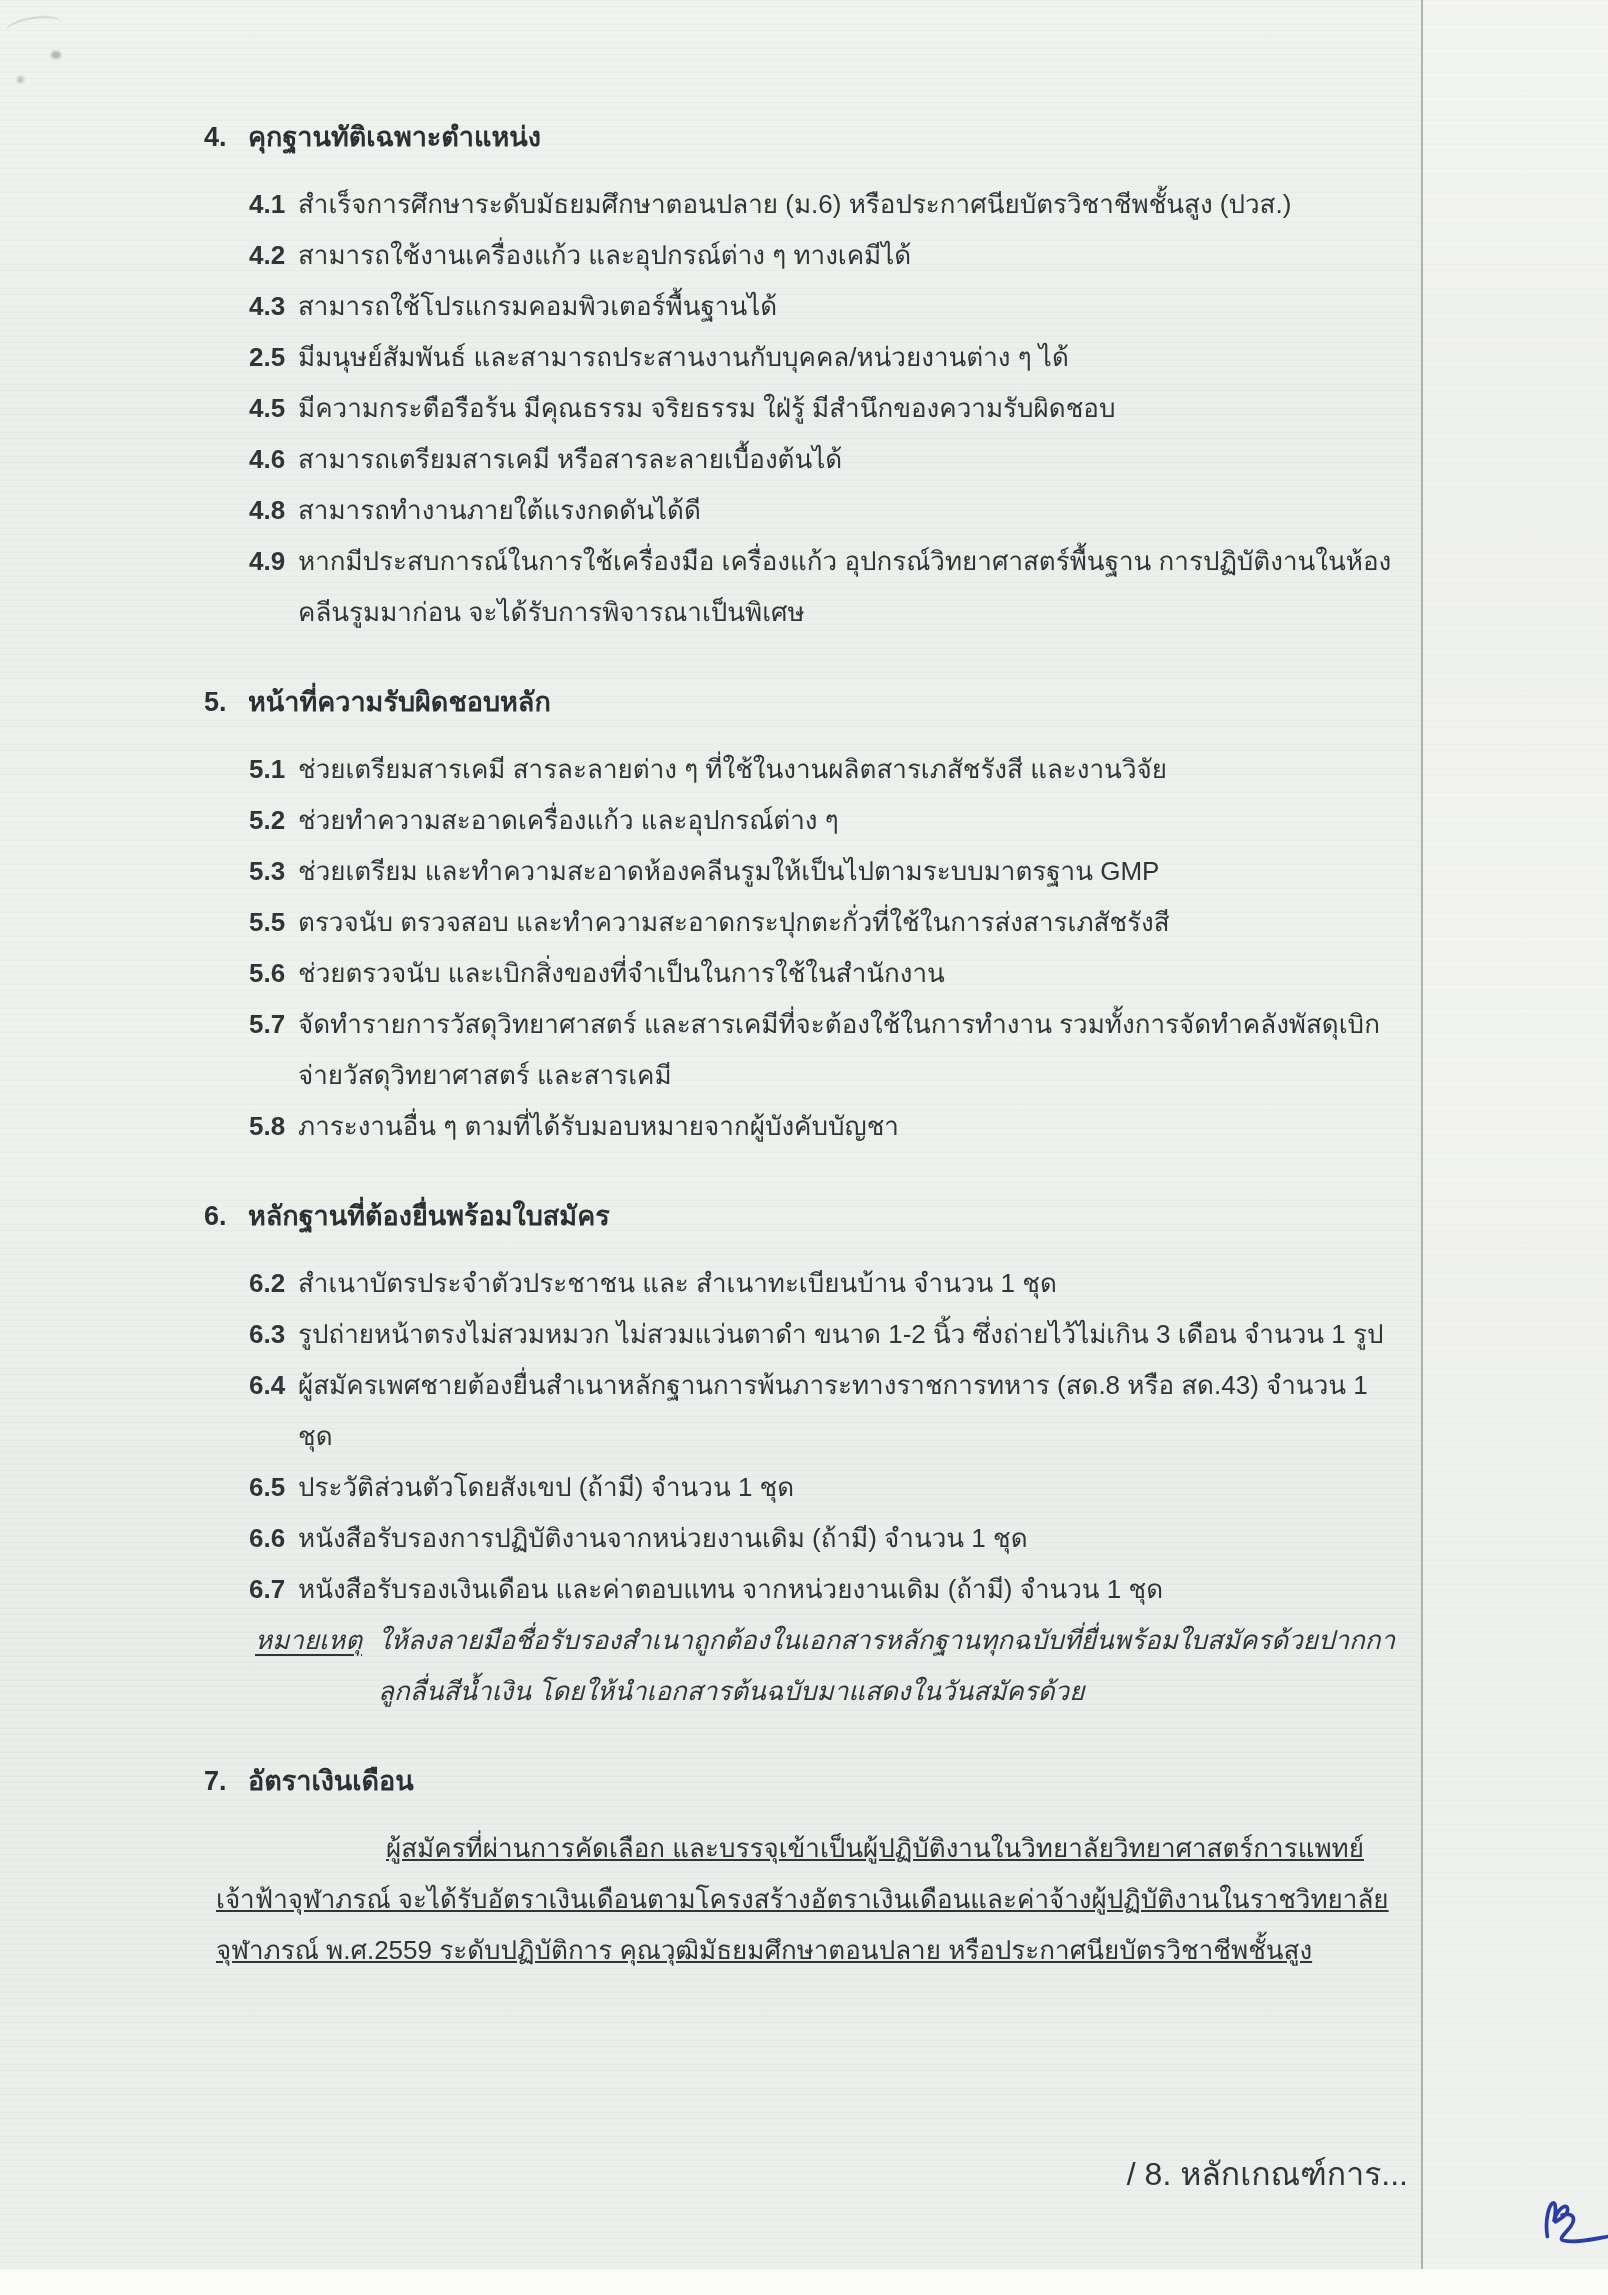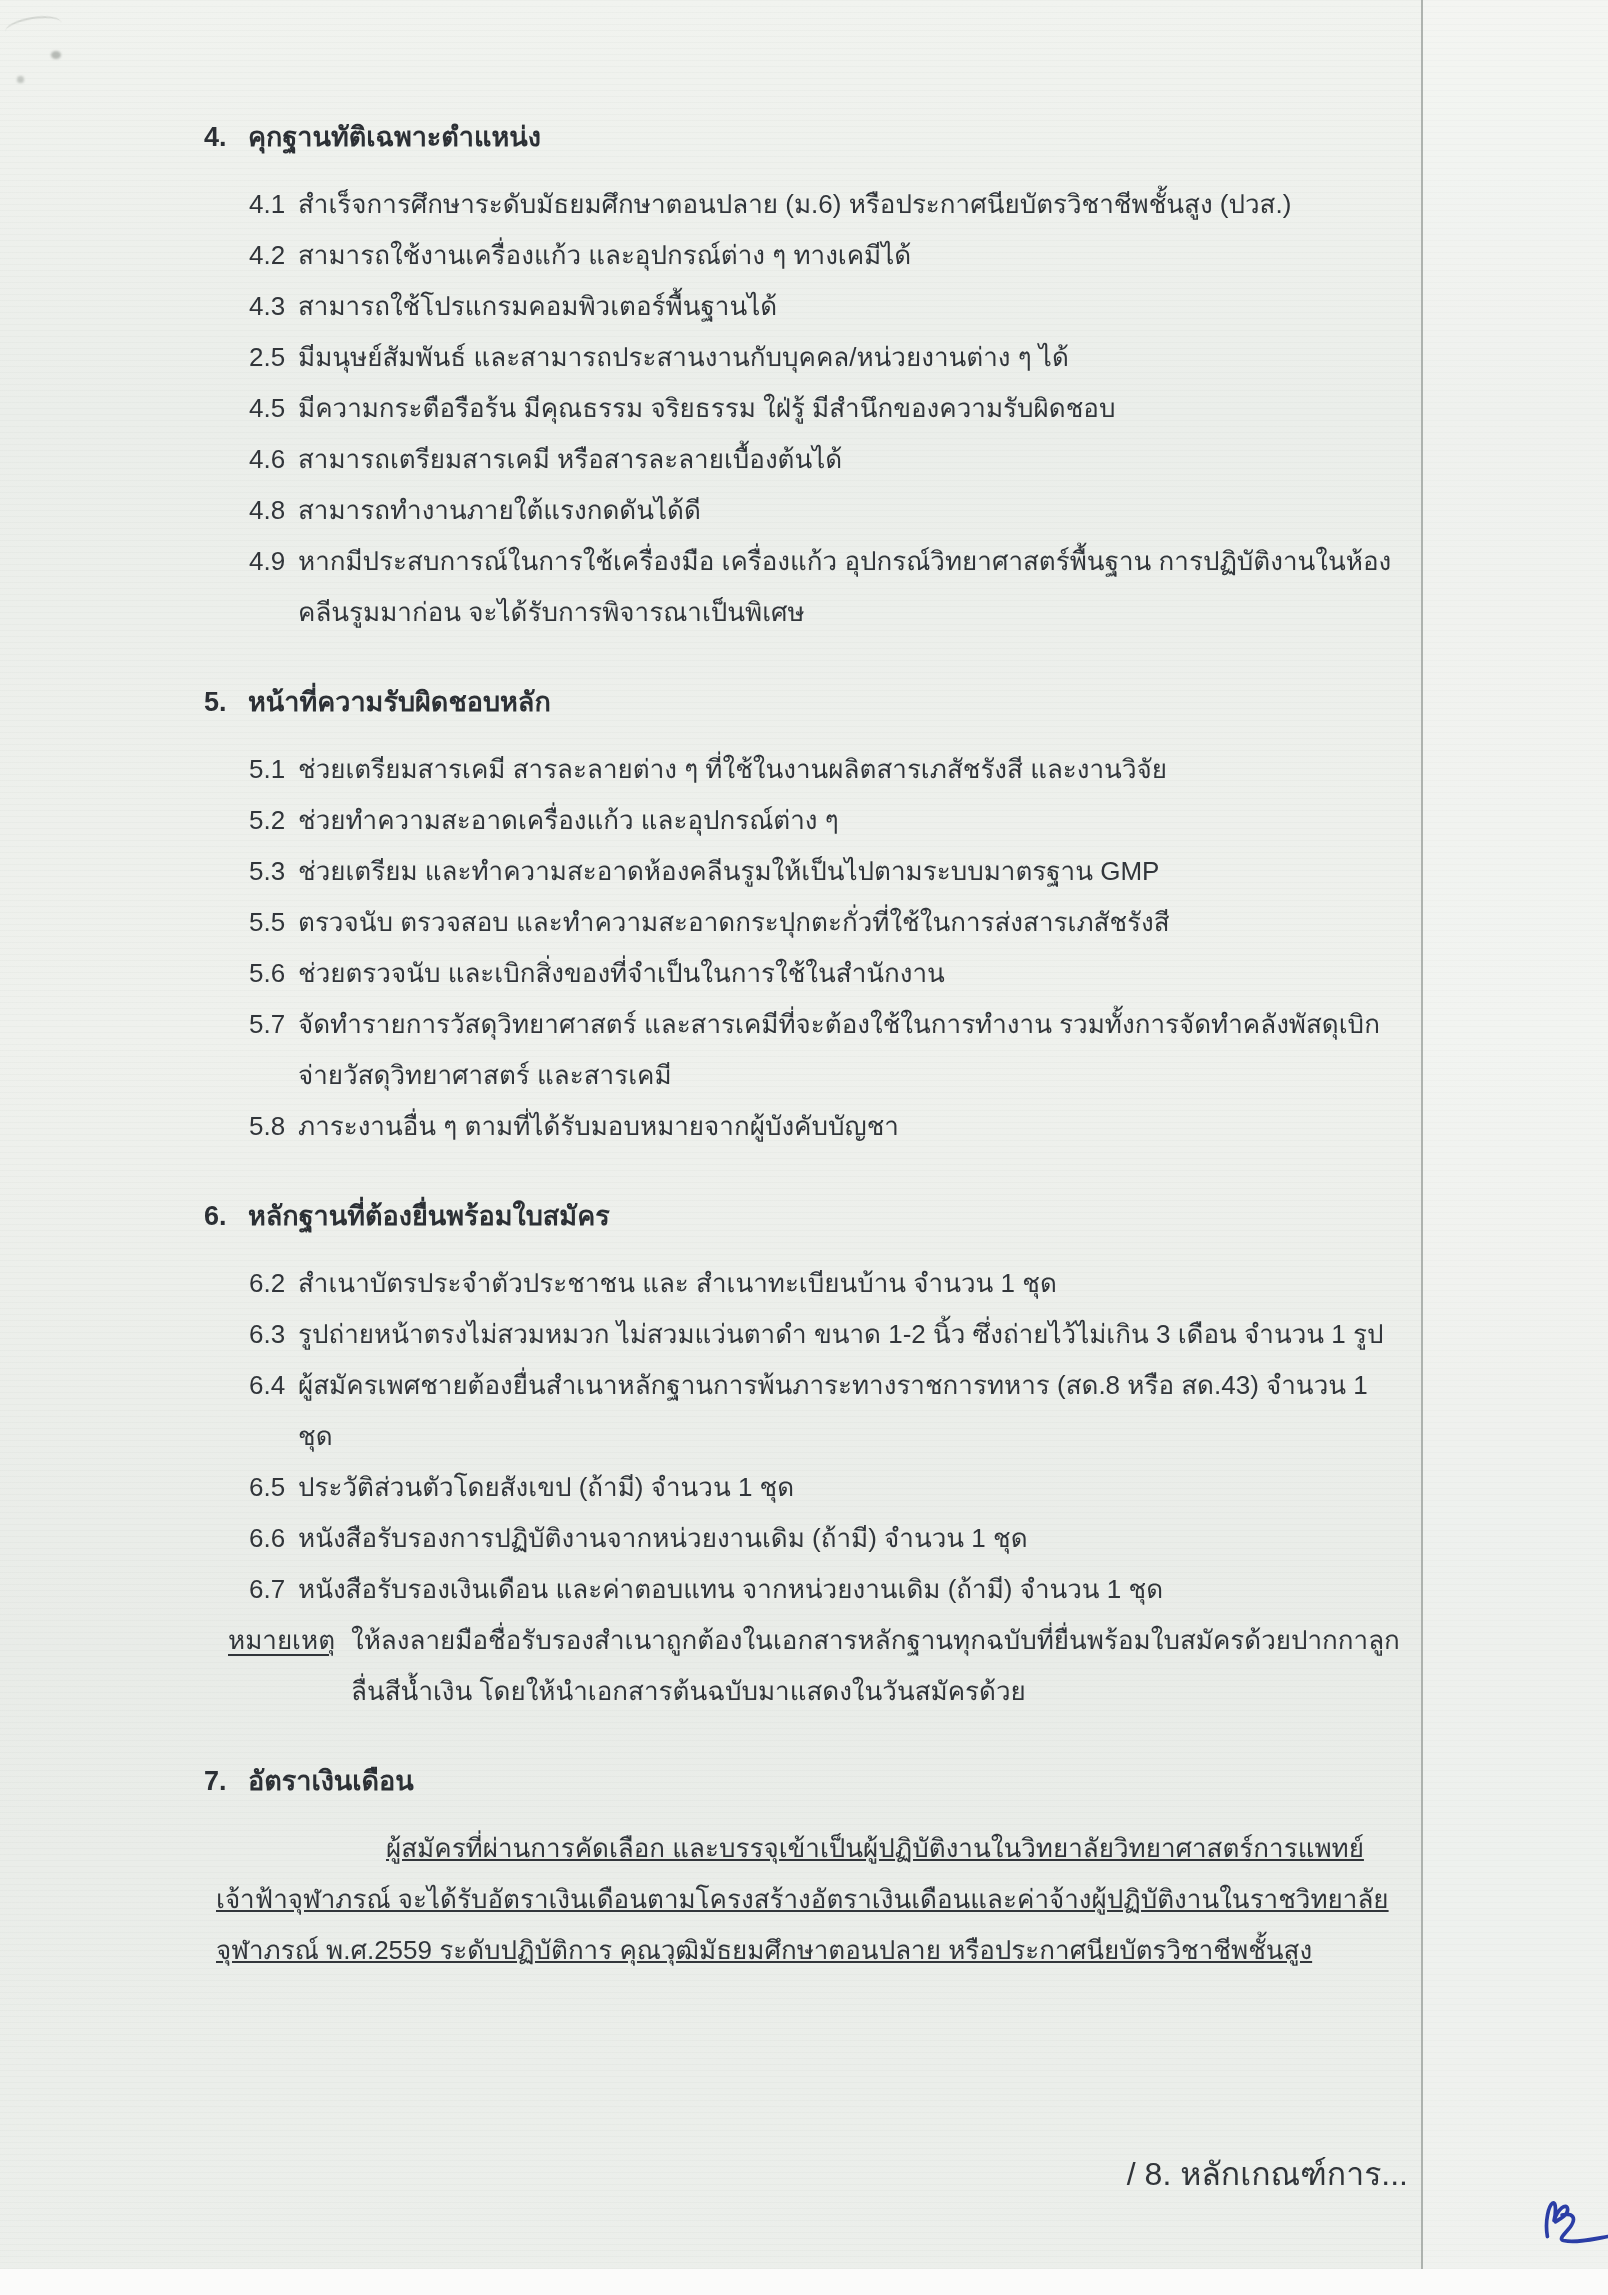--- a/index.html
+++ b/index.html
@@ -53,23 +53,23 @@
   .sec-head{
     display:flex;
     margin:0 0 16px 0;
     font-size:27px;
     font-weight:bold;
     line-height:51px;
     color:#2c3035;
   }
   .sec-num{flex:0 0 auto;width:44px;}
   .item{display:flex;margin-left:45px;}
-  .inum{flex:0 0 auto;width:49px;}
+  .inum{flex:0 0 auto;width:49px;font-weight:bold;}
   .itext{flex:1 1 auto;}
-  .note{display:flex;margin-left:24px;}
+  .note{display:flex;margin-left:51px;font-style:italic;}
   .note-label{
     flex:0 0 auto;
     text-decoration:underline;
     text-underline-offset:5.3px;
     white-space:nowrap;
     margin-right:16px;
   }
   .note-text{flex:1 1 auto;}
   .sec-paragraph{
     margin:12px;

